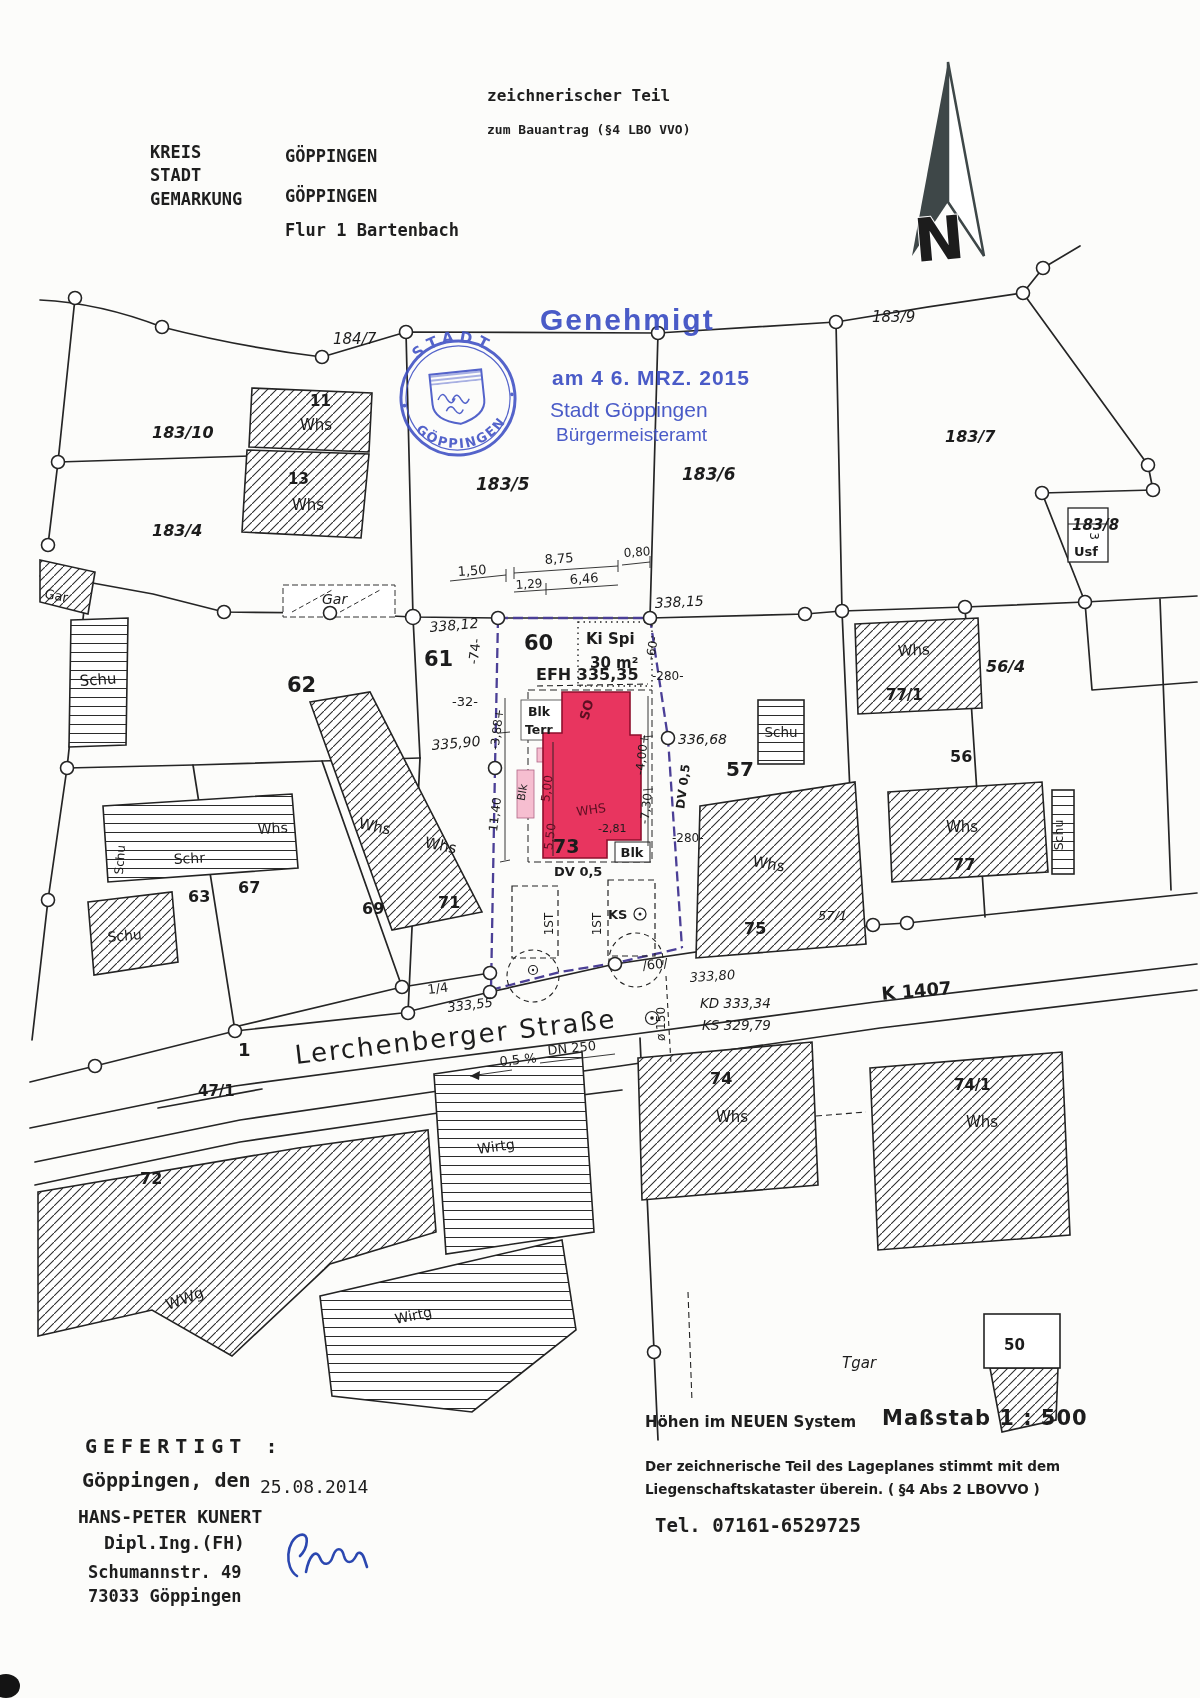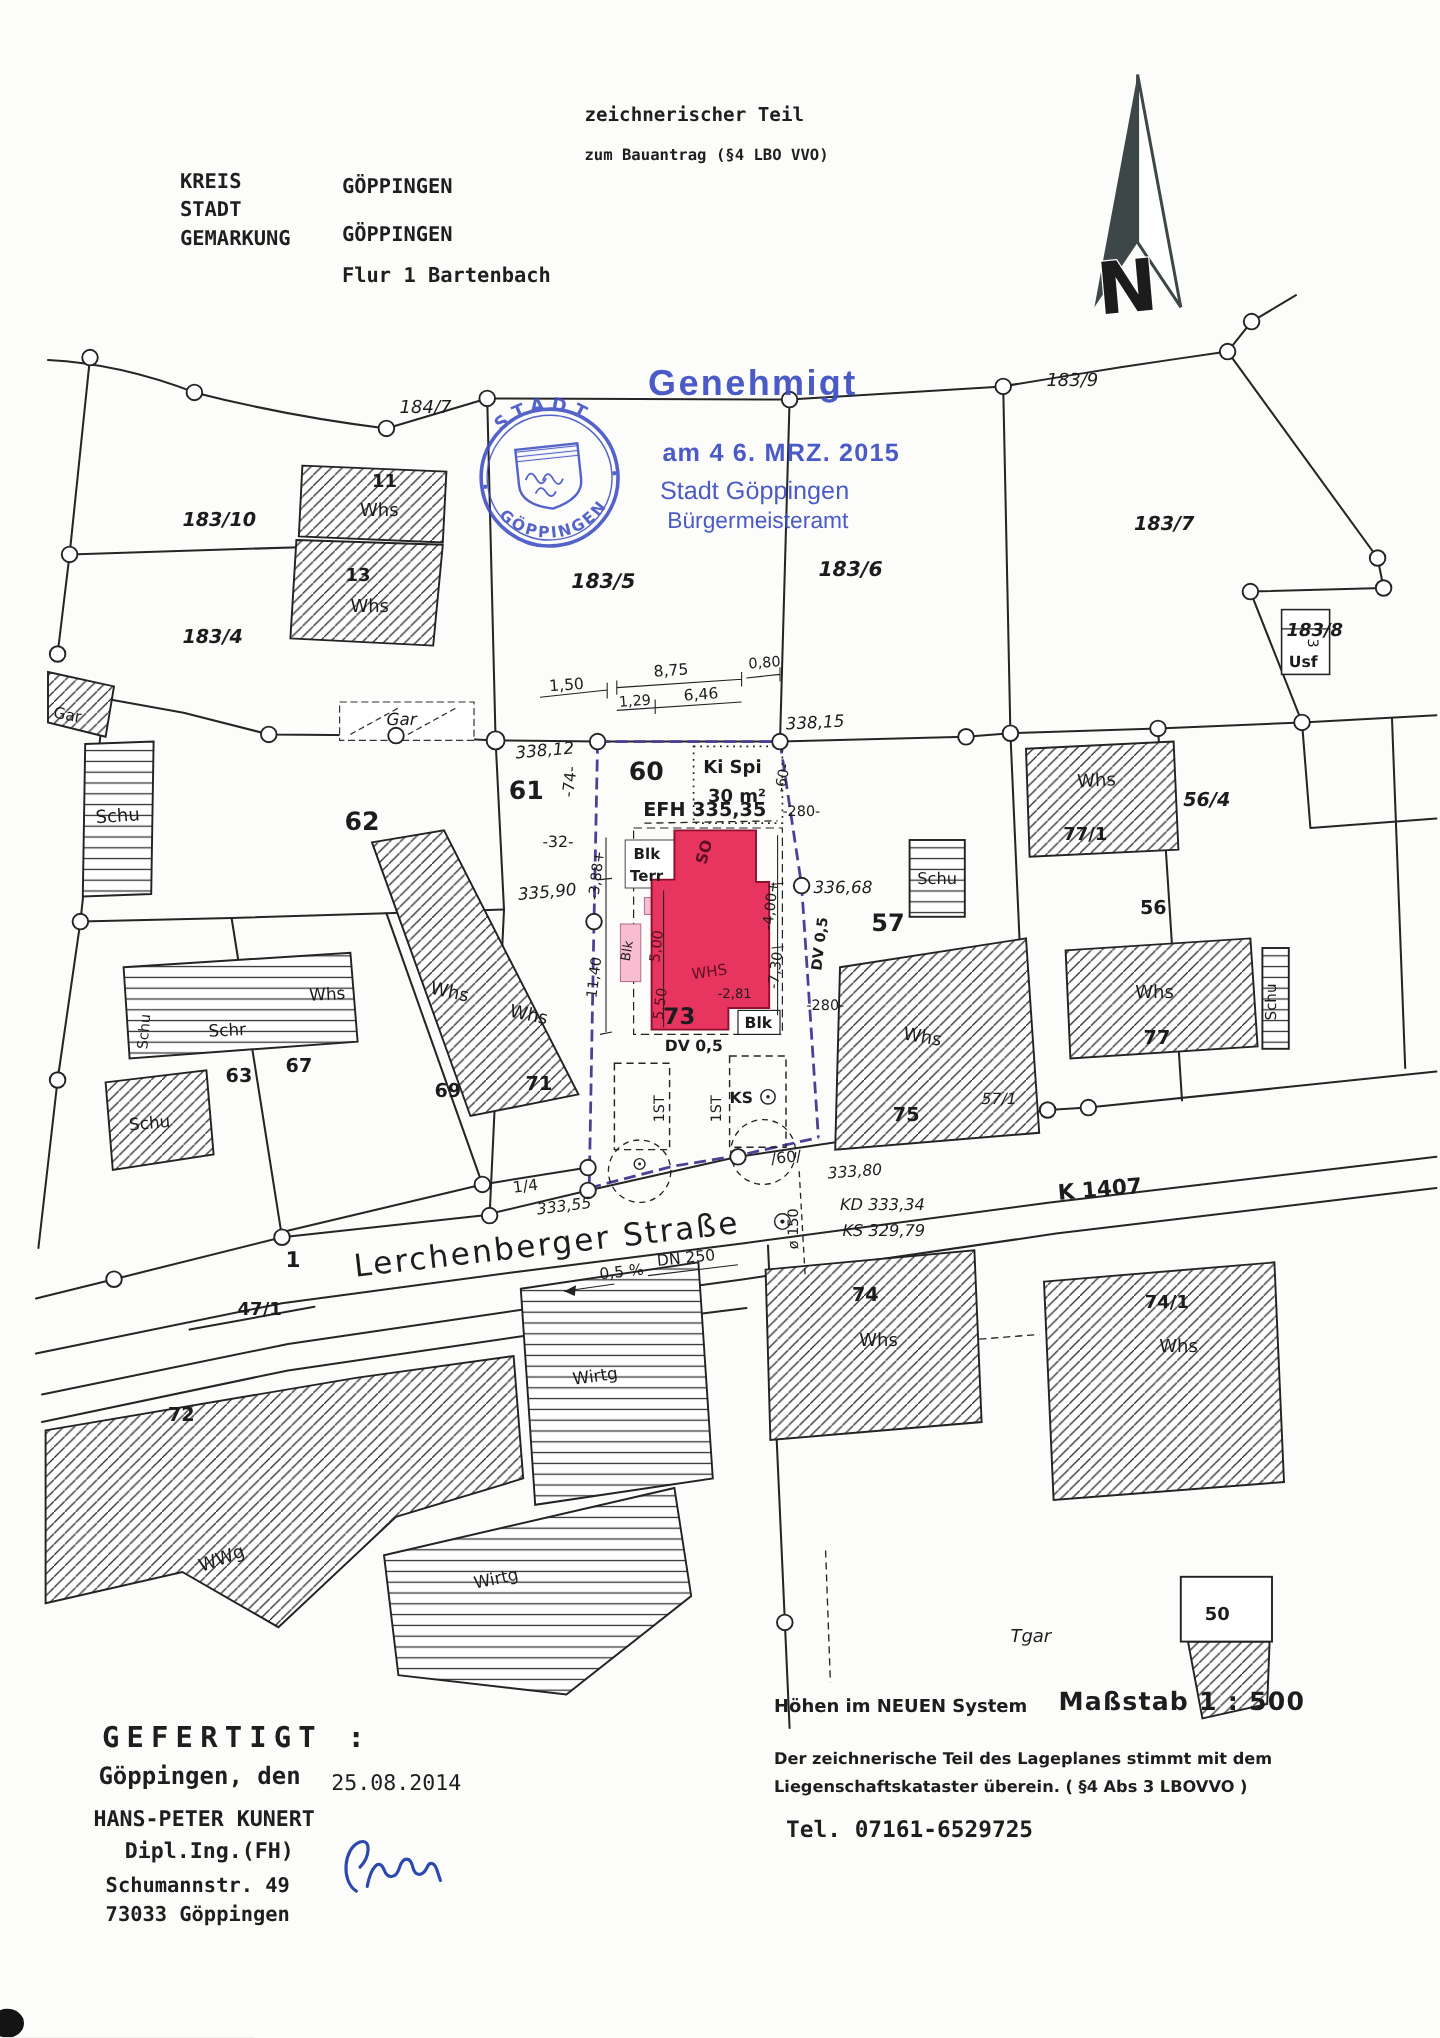--- a/index.html
+++ b/index.html
@@ -323,24 +323,24 @@
 <div class="abs tw" style="left:285px;top:220px;font-size:17px;">Flur 1  Bartenbach</div>
 
 <div class="abs stampt" style="left:540px;top:303px;font-size:30px;font-weight:600;letter-spacing:2px;">Genehmigt</div>
 <div class="abs stampt" style="left:552px;top:366px;font-size:21px;font-weight:600;letter-spacing:1px;">am 4 6. MRZ. 2015</div>
 <div class="abs stampt" style="left:550px;top:398px;font-size:21px;">Stadt Göppingen</div>
 <div class="abs stampt" style="left:556px;top:424px;font-size:19px;">Bürgermeisteramt</div>
 
 <div class="abs" style="left:645px;top:1413px;font-size:15px;font-weight:700;color:#1d1d1d;">Höhen im NEUEN System</div>
 <div class="abs" style="left:882px;top:1406px;font-size:21px;font-weight:600;color:#1d1d1d;letter-spacing:1px;">Maßstab  1 : 500</div>
 <div class="abs" style="left:645px;top:1458px;font-size:13.5px;font-weight:600;color:#1d1d1d;">Der zeichnerische Teil des Lageplanes stimmt mit dem</div>
-<div class="abs" style="left:645px;top:1481px;font-size:13.5px;font-weight:600;color:#1d1d1d;">Liegenschaftskataster überein. ( §4 Abs 3 LBOVVO )</div>
+<div class="abs" style="left:645px;top:1481px;font-size:13.5px;font-weight:600;color:#1d1d1d;">Liegenschaftskataster überein. ( §4 Abs 2 LBOVVO )</div>
 <div class="abs tw" style="left:655px;top:1514px;font-size:19px;">Tel.  07161-6529725</div>
 
-<div class="abs tw" style="left:85px;top:1434px;font-size:24px;letter-spacing:6px;text-align:right;">GEFERTIGT :</div>
+<div class="abs tw" style="left:85px;top:1434px;font-size:20px;letter-spacing:6px;text-align:right;">GEFERTIGT :</div>
 <div class="abs tw" style="left:82px;top:1468px;font-size:20px;">Göppingen, den</div>
-<div class="abs tw" style="left:260px;top:1476px;font-size:18px;font-weight:400;margin-left:16px;">25.08.2014</div>
+<div class="abs tw" style="left:260px;top:1476px;font-size:18px;font-weight:400;">25.08.2014</div>
 <div class="abs tw" style="left:78px;top:1506px;font-size:18px;">HANS-PETER KUNERT</div>
 <div class="abs tw" style="left:104px;top:1532px;font-size:18px;">Dipl.Ing.(FH)</div>
 <div class="abs tw" style="left:88px;top:1562px;font-size:17px;">Schumannstr. 49</div>
 <div class="abs tw" style="left:88px;top:1586px;font-size:17px;">73033 Göppingen</div>
 
 </div>
 
 </body></html>

